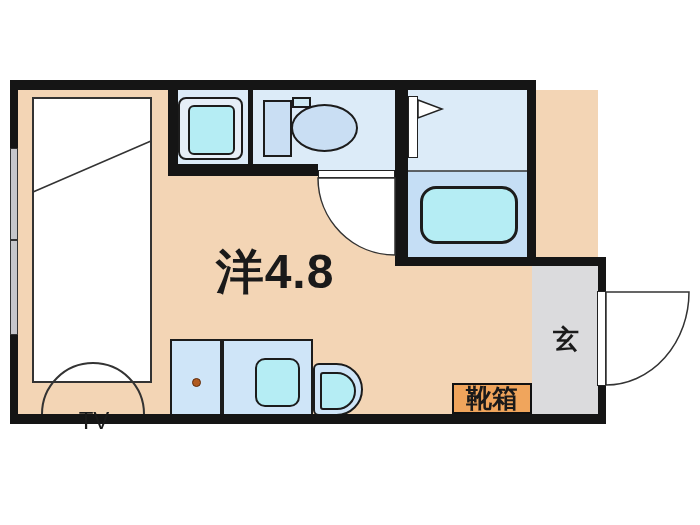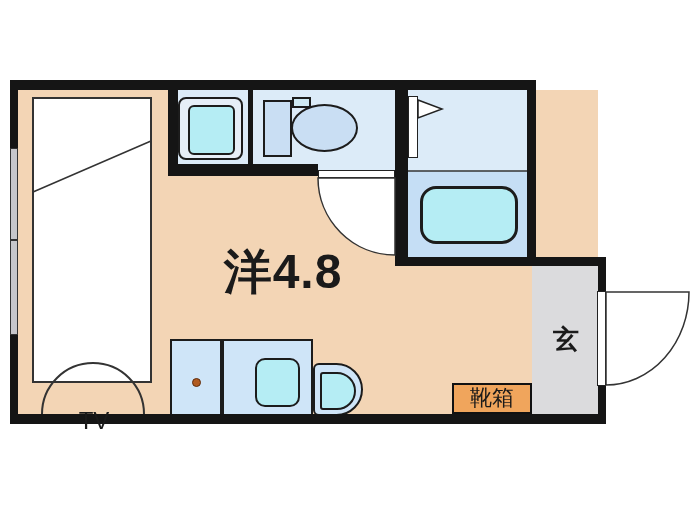--- a/index.html
+++ b/index.html
@@ -28,21 +28,21 @@
   .kitchen-sink{background:var(--fixture-cyan,#b5edf4);border:2px solid var(--outline,#1c1c1c);border-radius:10px;}
   .d-outer{background:var(--fixture-blue,#cfe5f8);border:2px solid var(--outline,#1c1c1c);border-radius:6px 27px 27px 6px;}
   .d-inner{background:var(--fixture-cyan,#b5edf4);border:2px solid var(--outline,#1c1c1c);border-radius:3px 19px 19px 3px;}
   .burner-dot{background:#b05a20;border:1px solid #5e2d0e;border-radius:50%;}
   .shoebox{background:var(--shoebox-orange,#f0a55c);border:2px solid #111;}
   .door-leaf{background:#ffffff;border:1.5px solid #222;}
   
   .label{position:absolute;color:#1a1a1a;transform:translate(-50%,-50%);white-space:nowrap;line-height:1;}
   .label-room{font-size:48px;font-weight:600;letter-spacing:1px;}
   .label-genkan{font-size:26px;font-weight:600;}
-  .label-shoebox{font-size:22px;font-weight:400;text-align:center;}
+  .label-shoebox{font-size:26px;font-weight:700;text-align:center;}
   .label-tv{font-size:24px;font-weight:500;margin-top:28px;}
   svg.overlay{position:absolute;left:0;top:0;pointer-events:none;}
 </style>
 </head>
 <body>
 
 <div id="stage">
 
   <div class="abs floor-main" style="left:18px;top:90px;width:580px;height:324px;"></div>
   <div class="abs floor-wet" style="left:178px;top:90px;width:75px;height:74px;"></div>
@@ -92,18 +92,18 @@
 
   <svg class="overlay" width="700" height="525" viewBox="0 0 700 525">
     <line x1="33" y1="192" x2="151" y2="141" stroke="#333" stroke-width="1.5"></line>
     <path d="M42,414 A51,51 0 0 1 144,414" fill="none" stroke="#333" stroke-width="2"></path>
     <path d="M395,178 L318,178 A77,77 0 0 0 395,255 Z" fill="#ffffff" stroke="#333" stroke-width="1.5"></path>
     <polygon points="418,100 442,109 418,118" fill="#ffffff" stroke="#222" stroke-width="1.5"></polygon>
     <line x1="408" y1="171" x2="527" y2="171" stroke="#333" stroke-width="1.5"></line>
     <path d="M606,292 L689,292 A83,93 0 0 1 606,385 Z" fill="#ffffff" stroke="#333" stroke-width="1.5"></path>
   </svg>
 
-  <div class="label label-room" style="left:283px;top:272px;">洋4.8</div>
+  <div class="label label-room" style="left:275px;top:272px;">洋4.8</div>
   <div class="label label-genkan" style="left:566px;top:339px;">玄</div>
   <div class="label label-shoebox" style="left:492px;top:398px;">靴箱</div>
   <div class="label label-tv" style="left:94px;top:393px;">TV</div>
 
 </div>
 
 </body></html>

